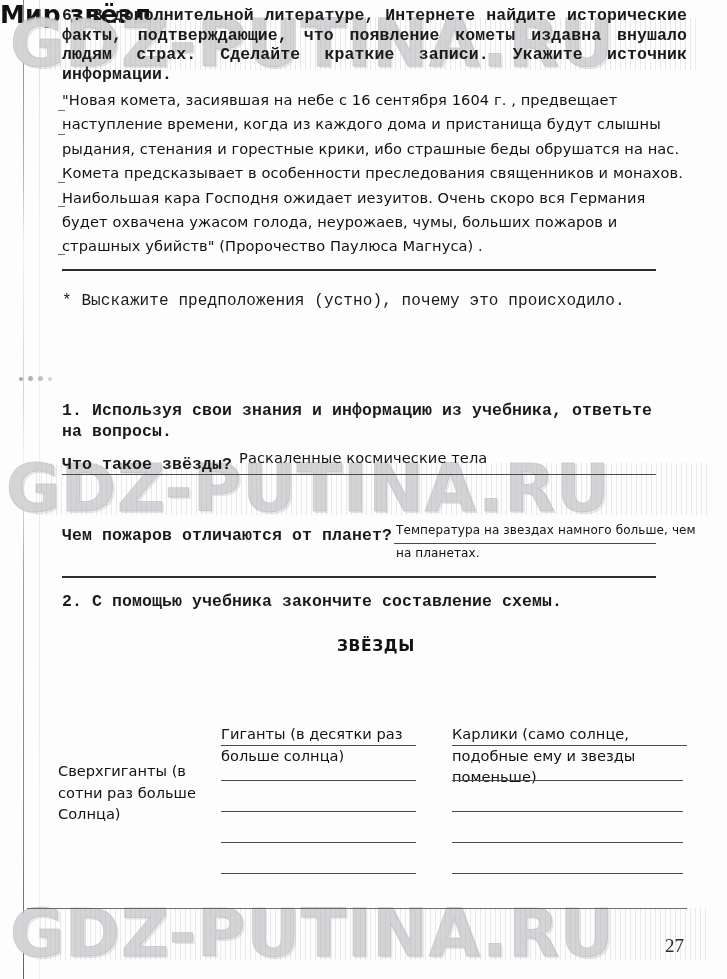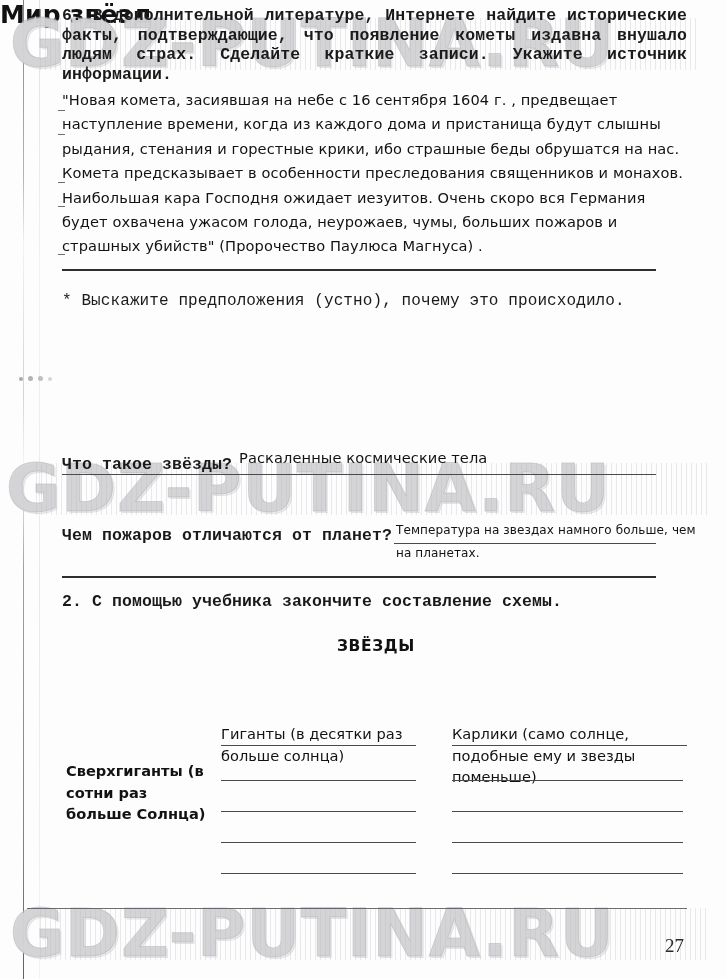--- a/index.html
+++ b/index.html
@@ -162,21 +162,21 @@
     color: #111;
     margin-left: 12px;
   }
   .col-label {
     position: absolute;
     font-family: "DejaVu Sans", sans-serif;
     font-size: 14.6px;
     line-height: 21.5px;
     color: #121212;
   }
-  .lbl-super  { left: 66px;  top: 760px; width: 150px; font-weight: bold; }
+  .lbl-super  { left: 58px;  top: 760px; width: 150px; font-weight: normal; }
   .lbl-giant  { left: 221px; top: 723px; width: 190px; }
   .lbl-dwarf  { left: 452px; top: 723px; width: 235px; }
 </style>
 </head>
 <body>
 
 <div class="page">
 
   <div class="binding-line"></div>
   <div class="binding-line2"></div>
@@ -203,20 +203,21 @@
   <div class="rule" style="left:58px; top:182px; width:7px; background:#6e6e6e;"></div>
   <div class="rule" style="left:58px; top:206px; width:7px; background:#6e6e6e;"></div>
   <div class="rule" style="left:58px; top:254px; width:7px; background:#6e6e6e;"></div>
 
   <div class="rule thick" style="left:62px; top:269px; width:594px;"></div>
 
   <div class="printed star-note">* Выскажите предположения (устно), почему это происходило.</div>
 
   <div class="section-title">Мир звёзд</div>
 
+  <div class="printed q1">1. Используя свои знания и информацию из учебника, ответьте на вопросы.</div>
 
   <div class="printed q1-a">Что такое звёзды?</div>
   <div class="answer ans1">Раскаленные космические тела</div>
   <div class="rule soft" style="left:62px; top:474px; width:594px;"></div>
 
   <div class="printed q1-b">Чем пожаров отличаются от планет?</div>
   <div class="answer ans2">Температура на звездах намного больше, чем на планетах.</div>
   <div class="rule soft" style="left:394px; top:543px; width:262px;"></div>
 
   <div class="rule thick" style="left:62px; top:576px; width:594px;"></div>

